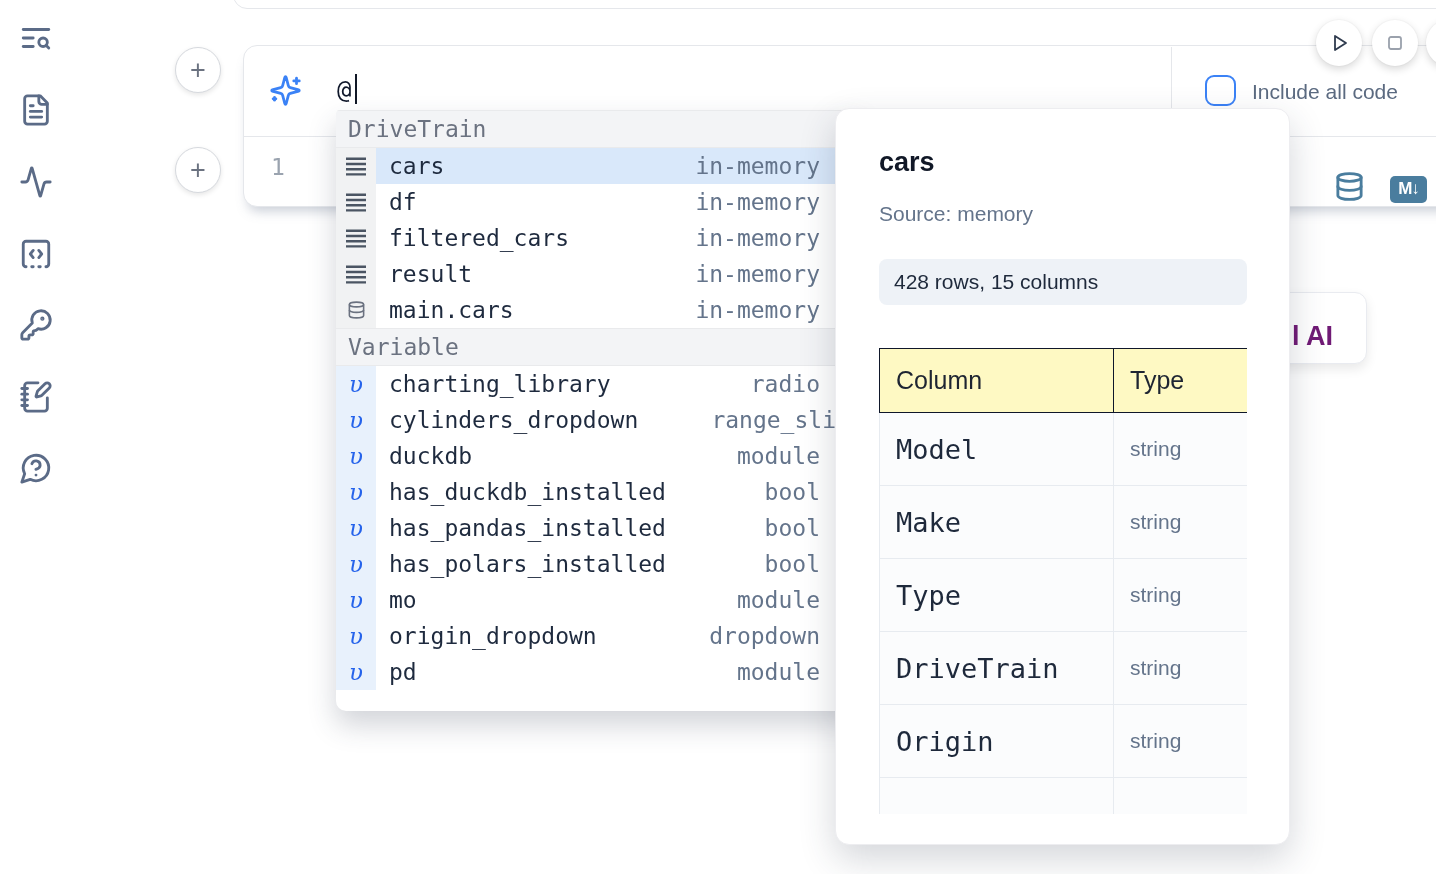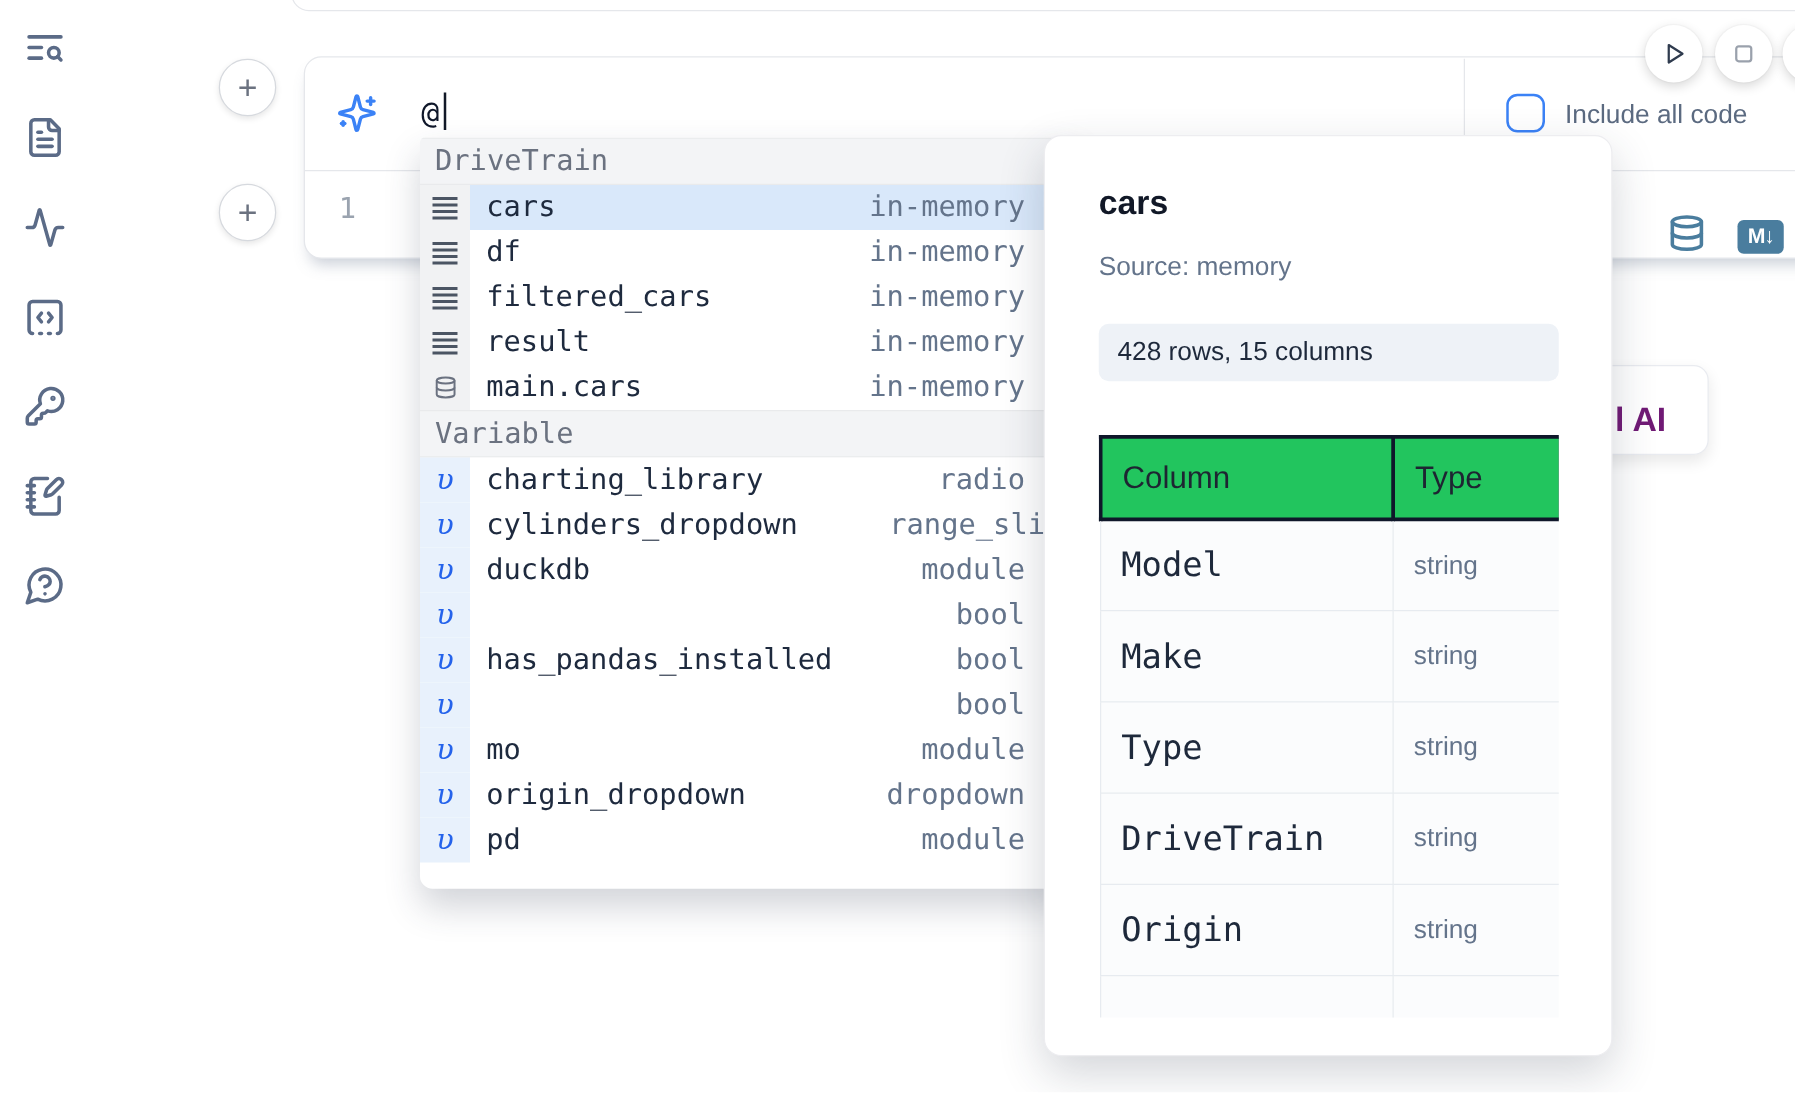--- a/index.html
+++ b/index.html
@@ -71,21 +71,21 @@
 
   
   .popup { position:absolute; left:835px; top:108px; width:455px; height:737px; background:#fff;
     border:1px solid #ededf0; border-radius:14px; box-shadow:0 14px 36px rgba(40,50,70,.20); z-index:4; }
   .popup-title { position:absolute; left:43px; top:38px; font-size:27px; font-weight:bold; color:#111827; }
   .popup-source { position:absolute; left:43px; top:93px; font-size:21px; color:#64748b; }
   .popup-shape { position:absolute; left:43px; top:150px; width:368px; height:46px; background:#eef2f7;
     border-radius:8px; font-size:21px; color:#1e293b; line-height:46px; padding-left:15px; }
   .popup-table-wrap { position:absolute; left:43px; top:239px; width:368px; height:466px; overflow:hidden; }
   .popup-table { width:368px; border-collapse:collapse; table-layout:fixed; }
-  .popup-table th { width:234px; background:#22c55e; border:3px solid #0f172a; font-weight:400;
+  .popup-table th { width:234px; background:#fef9c3; border:1px solid #0f172a; font-weight:400;
     font-size:25px; color:#1e2532; text-align:left; padding:17px 0 17px 16px; }
   .popup-table th:last-child { width:134px; }
   .popup-table td { border:1px solid #e7ebf0; background:#fbfcfd; height:73px; padding-left:16px; }
   .popup-table td.col-name { font-family:"DejaVu Sans Mono", monospace; font-size:27px; color:#1e293b; }
   .popup-table td.col-type { font-size:21px; color:#64748b; }
 
   svg.lucide { fill:none; stroke:currentColor; stroke-width:2; stroke-linecap:round; stroke-linejoin:round; }
 </style>
 </head>
 <body>
@@ -282,37 +282,39 @@
         <span class="dd-content">
           <span class="dd-name">duckdb</span>
           <span class="dd-detail">module</span>
         </span>
       </div>
       <div class="dd-item var">
         <span class="dd-gutter">
           <span class="upsilon">υ</span>
         </span>
         <span class="dd-content">
+          <span class="dd-name">has_duckdb_installed</span>
           <span class="dd-detail">bool</span>
         </span>
       </div>
       <div class="dd-item var">
         <span class="dd-gutter">
           <span class="upsilon">υ</span>
         </span>
         <span class="dd-content">
           <span class="dd-name">has_pandas_installed</span>
           <span class="dd-detail">bool</span>
         </span>
       </div>
       <div class="dd-item var">
         <span class="dd-gutter">
           <span class="upsilon">υ</span>
         </span>
         <span class="dd-content">
+          <span class="dd-name">has_polars_installed</span>
           <span class="dd-detail">bool</span>
         </span>
       </div>
       <div class="dd-item var">
         <span class="dd-gutter">
           <span class="upsilon">υ</span>
         </span>
         <span class="dd-content">
           <span class="dd-name">mo</span>
           <span class="dd-detail">module</span>

